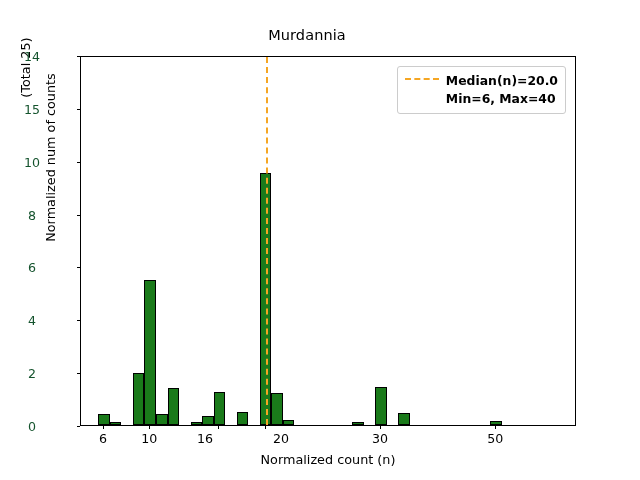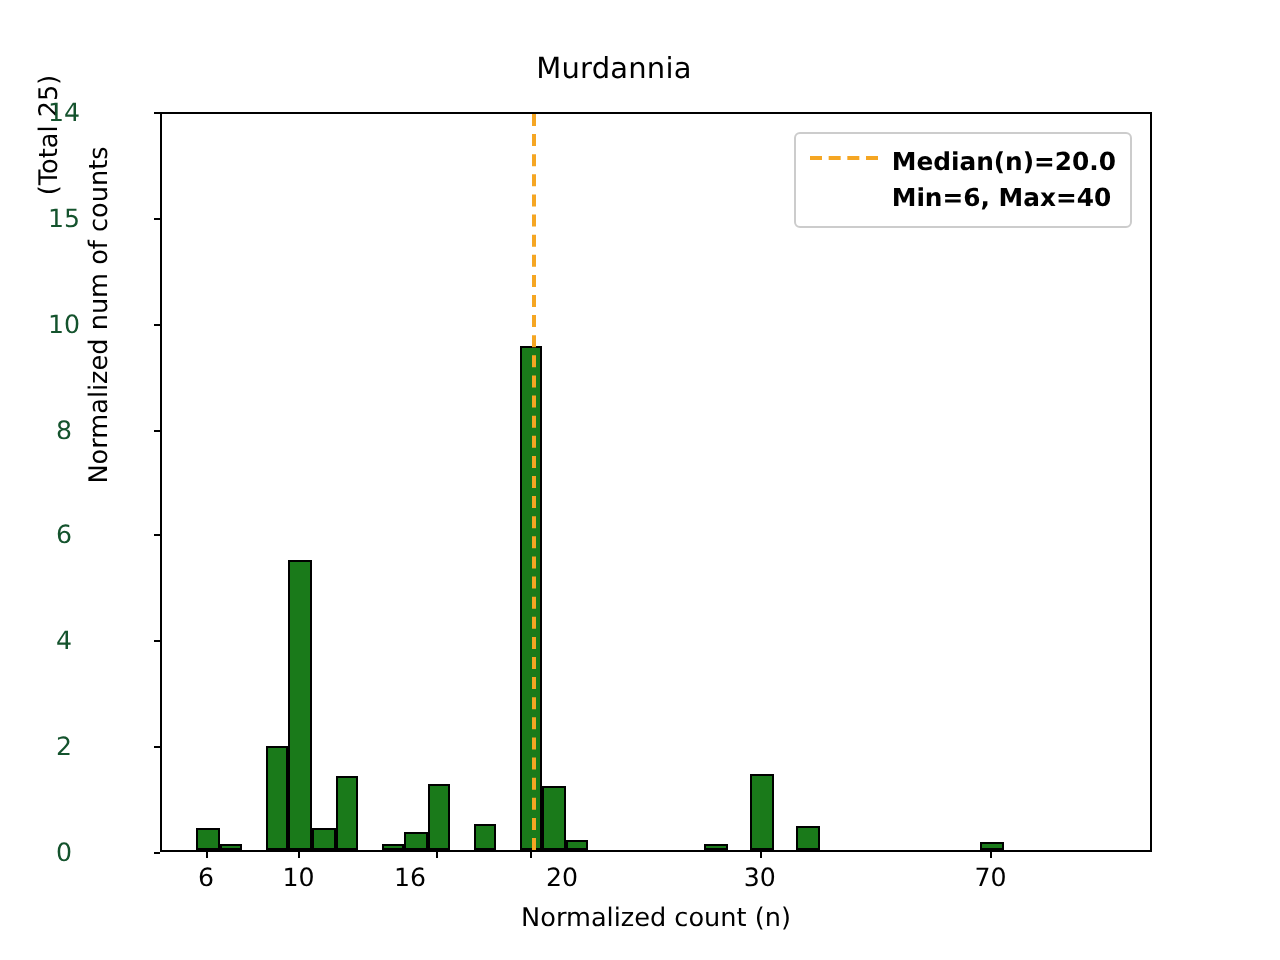--- a/index.html
+++ b/index.html
@@ -204,21 +204,21 @@
       <div class="xtick-label" style="left: 103.07px;">6</div>
       <div class="xtick-mark" style="left: 103.07px;"></div>
       <div class="xtick-label" style="left: 149.209px;">10</div>
       <div class="xtick-mark" style="left: 149.209px;"></div>
       <div class="xtick-label" style="left: 205px;">16</div>
       <div class="xtick-mark" style="left: 218.419px;"></div>
       <div class="xtick-label" style="left: 281px;">20</div>
       <div class="xtick-mark" style="left: 264.558px;"></div>
       <div class="xtick-label" style="left: 379.907px;">30</div>
       <div class="xtick-mark" style="left: 379.907px;"></div>
-      <div class="xtick-label" style="left: 495.256px;">70</div>
+      <div class="xtick-label" style="left: 495.256px;">50</div>
       <div class="xtick-mark" style="left: 495.256px;"></div>
     </div>
 
   <div id="plot-area">
     <div id="bars-layer">
         <div class="bar" style="left: 17.3023px; width: 11.5349px; height: 10.5714px; background: rgb(26, 122, 26); border-color: rgb(0, 0, 0);"></div>
         <div class="bar" style="left: 28.8372px; width: 11.5349px; height: 2.64286px; background: rgb(26, 122, 26); border-color: rgb(0, 0, 0);"></div>
         <div class="bar" style="left: 51.907px; width: 11.5349px; height: 51.5357px; background: rgb(26, 122, 26); border-color: rgb(0, 0, 0);"></div>
         <div class="bar" style="left: 63.4419px; width: 11.5349px; height: 145.357px; background: rgb(26, 122, 26); border-color: rgb(0, 0, 0);"></div>
         <div class="bar" style="left: 74.9767px; width: 11.5349px; height: 10.5714px; background: rgb(26, 122, 26); border-color: rgb(0, 0, 0);"></div>

